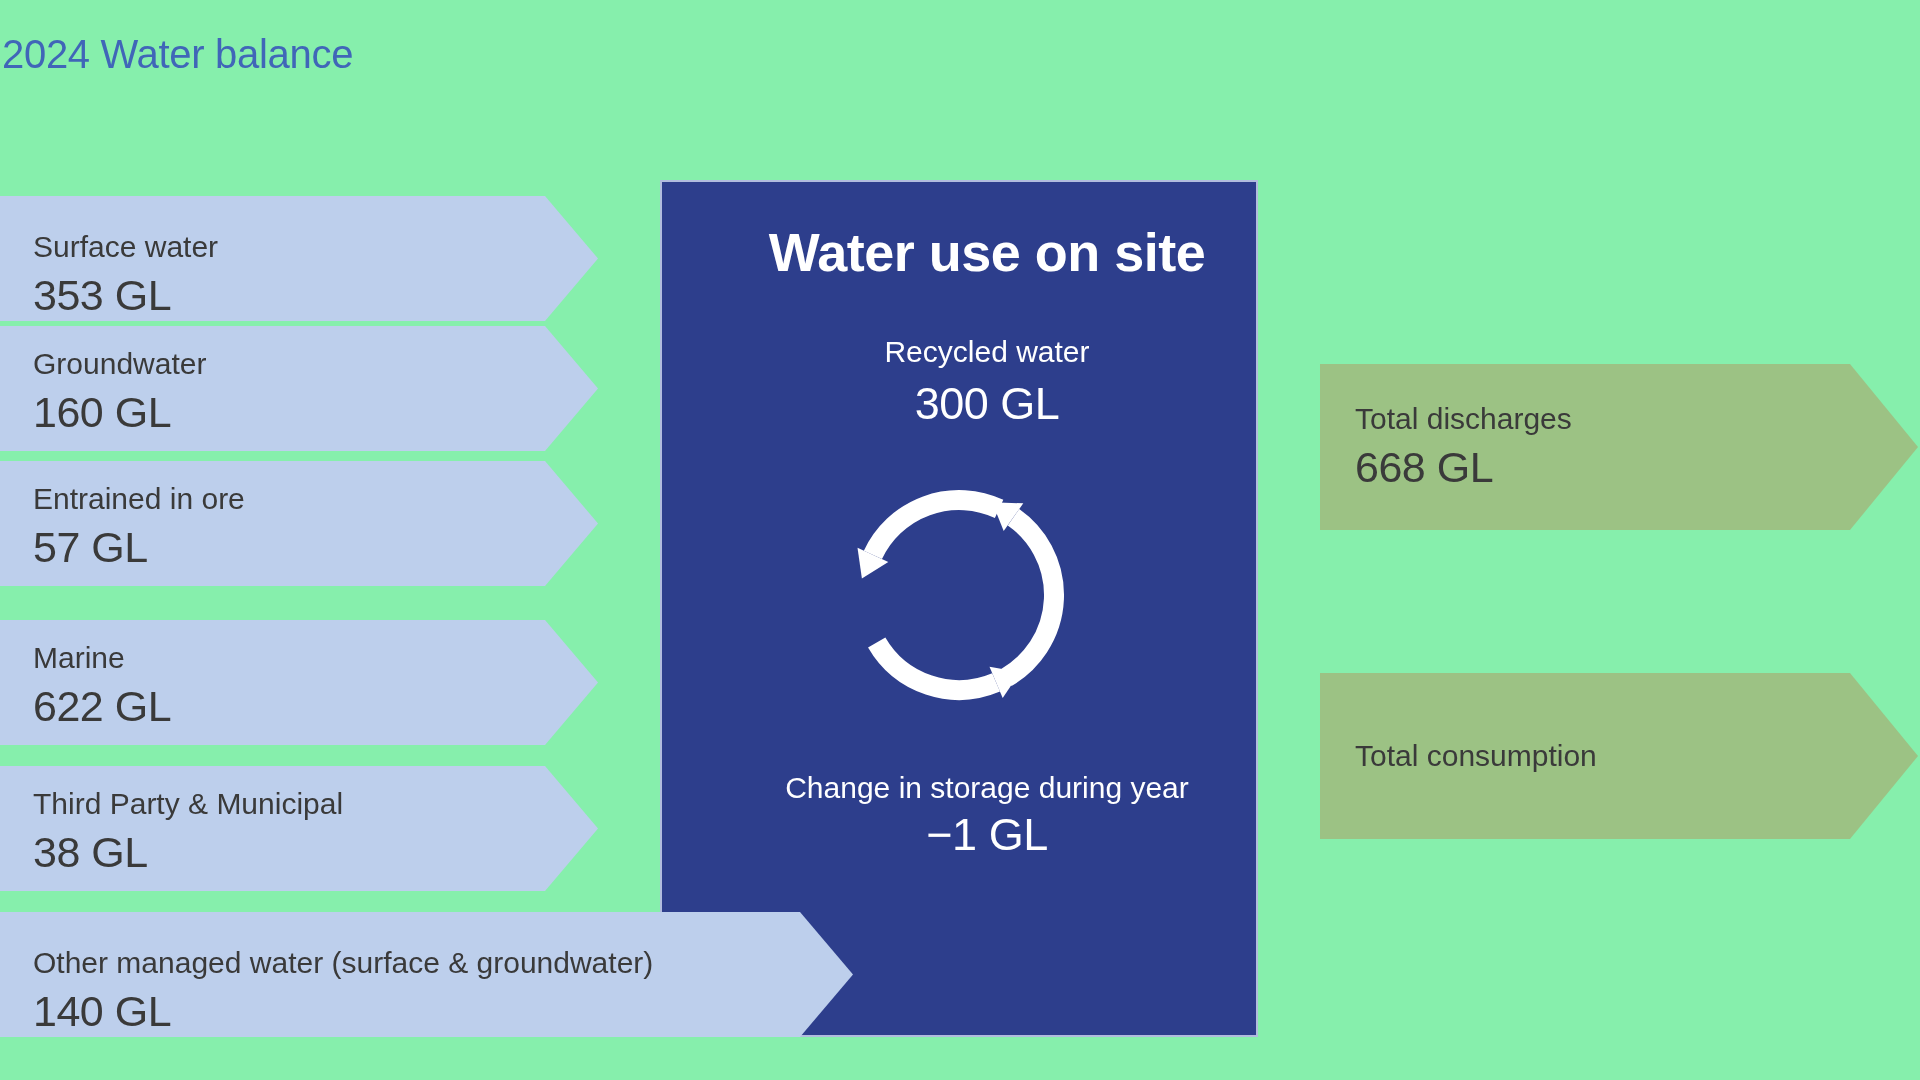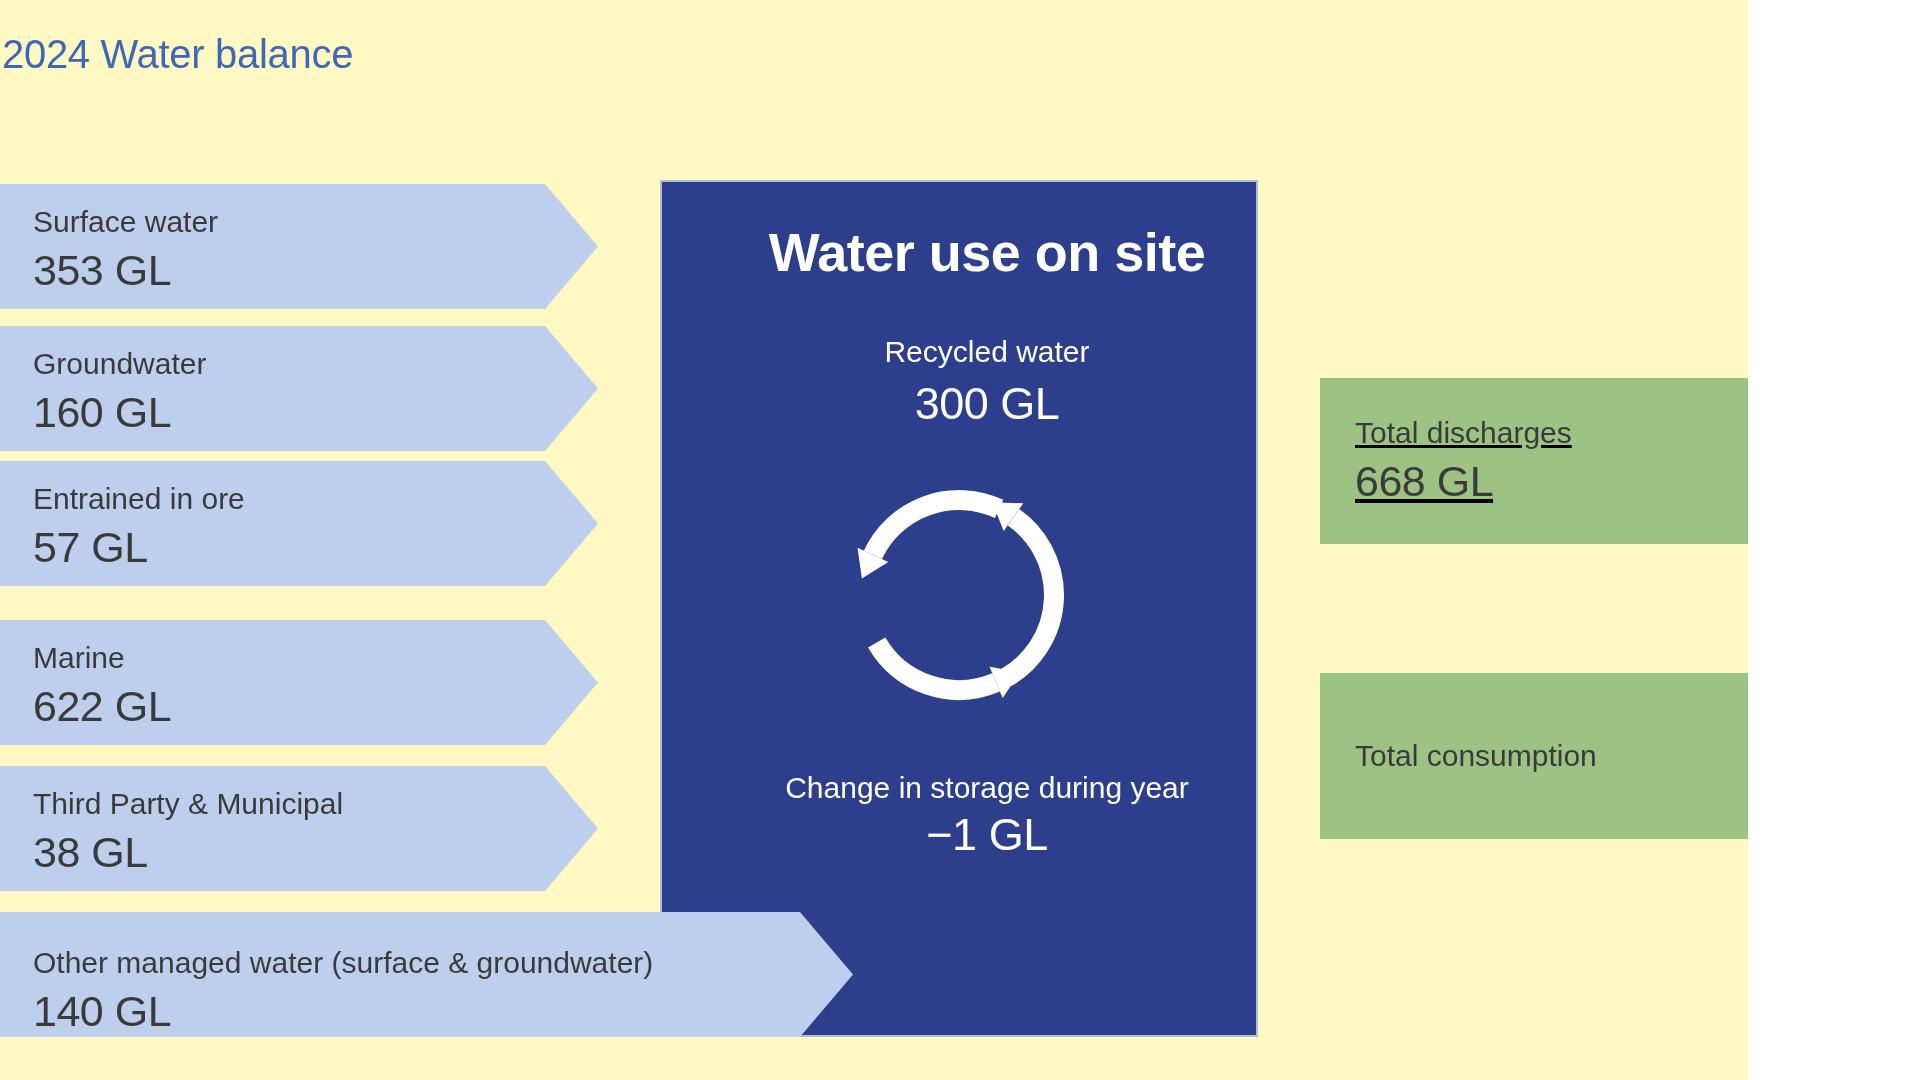--- a/index.html
+++ b/index.html
@@ -1,17 +1,17 @@
 <!DOCTYPE html>
 <html><head>
 <meta charset="utf-8">
 <style>
   html,body{margin:0;padding:0;background:#ffffff;}
   #canvas{
-    position:relative;width:1748px;height:1080px;overflow:hidden;background:#fef9c3;
+    position:relative;width:1920px;height:1080px;overflow:hidden;background:#86efac;
     font-family:"Liberation Sans","DejaVu Sans",sans-serif;
   }
   
   .page-title{
     position:absolute;left:2px;top:30px;font-size:40px;line-height:48px;
     color:#4066b8;letter-spacing:-0.3px;
   }
   
   .arrow-in{
     position:absolute;left:0;height:125px;background:#bdcfec;z-index:2;
@@ -46,21 +46,21 @@
   .storage-value{top:628px;}
   .recycle-icon{position:absolute;left:189px;top:305px;width:220px;height:220px;}
 </style>
 </head>
 <body>
 
 <div id="canvas">
 
   <div class="page-title">2024 Water balance</div>
 
-  <div class="arrow-in w-std" style="top:184px;">
+  <div class="arrow-in w-std" style="top:196px;justify-content:flex-end;">
     <div class="flow-label">Surface water</div>
     <div class="flow-value">353 GL</div>
   </div>
   <div class="arrow-in w-std" style="top:326px;">
     <div class="flow-label">Groundwater</div>
     <div class="flow-value">160 GL</div>
   </div>
   <div class="arrow-in w-std" style="top:461px;">
     <div class="flow-label">Entrained in ore</div>
     <div class="flow-value">57 GL</div>
@@ -93,21 +93,21 @@
         <polygon points="8.5,62.7 12.9,93.5 39.3,77.1"></polygon>
         <polygon points="174.3,18.3 143.2,17.3 154.7,46.1"></polygon>
         <polygon points="153.7,213 171,187.2 140.5,181.8"></polygon>
       </g>
     </svg>
 
     <div class="box-sublabel storage-label">Change in storage during year</div>
     <div class="box-value storage-value">−1 GL</div>
   </div>
 
-  <div class="arrow-out" style="top:378px;text-decoration:underline;">
+  <div class="arrow-out" style="top:364px;">
     <div class="flow-label">Total discharges</div>
     <div class="flow-value">668 GL</div>
   </div>
   <div class="arrow-out" style="top:673px;">
     <div class="flow-label">Total consumption</div>
   </div>
 
 </div>
 
 </body></html>

